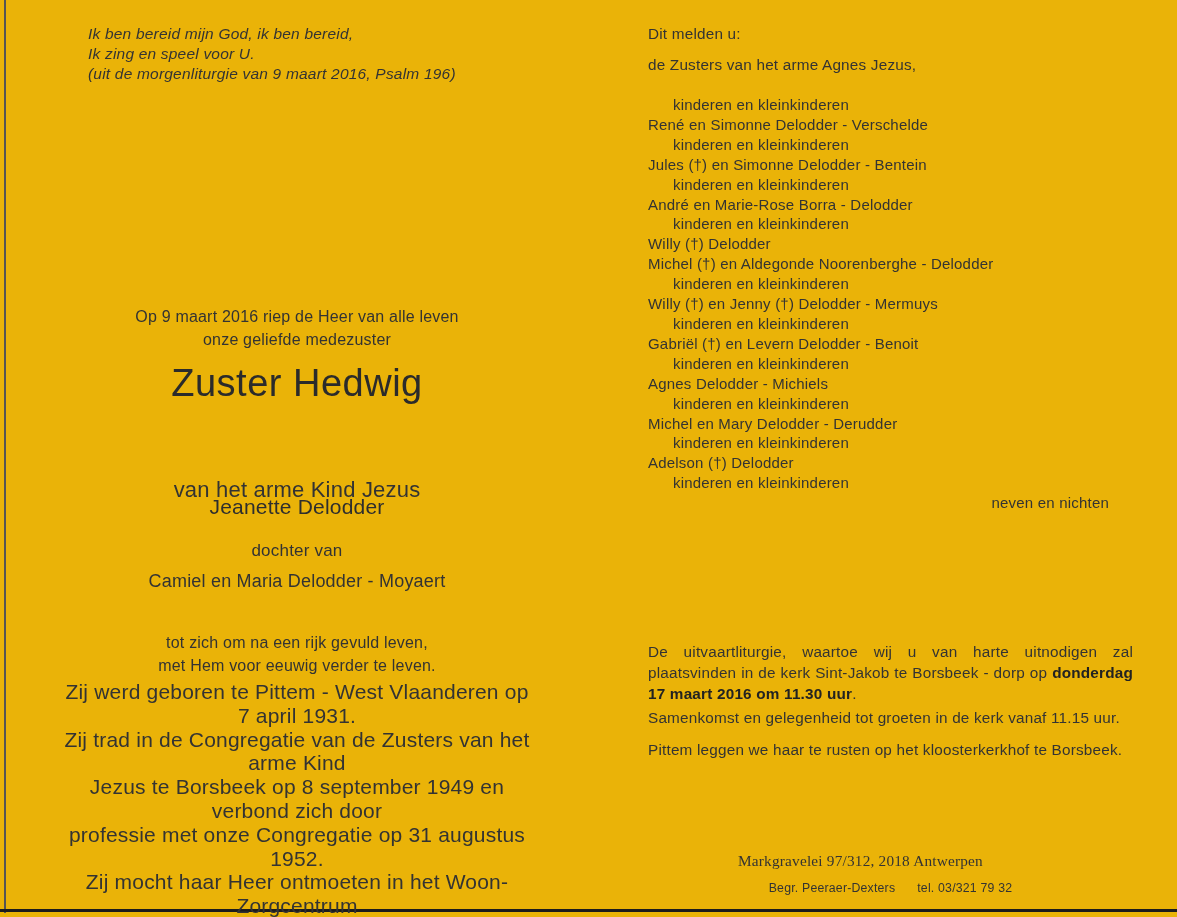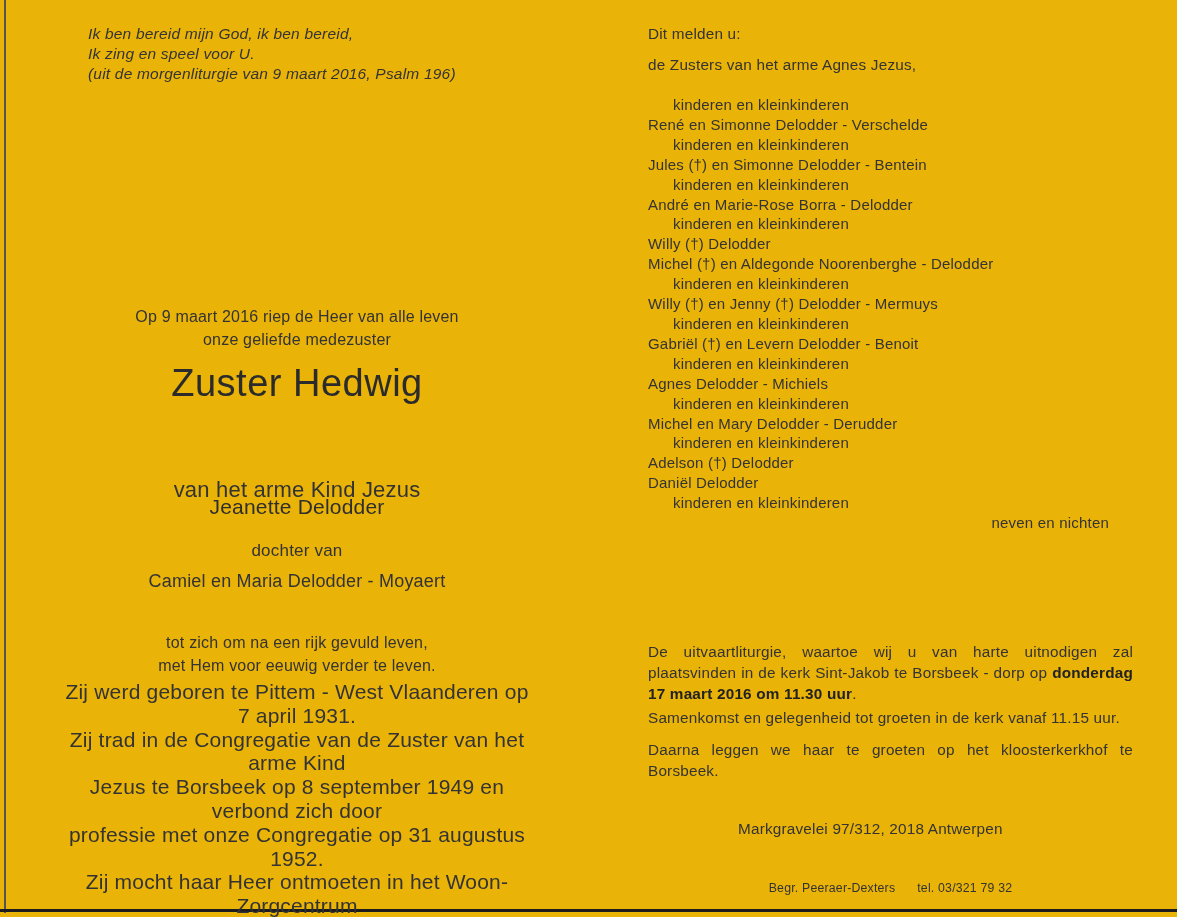--- a/index.html
+++ b/index.html
@@ -40,21 +40,21 @@
   .announce-1 { top: 25px; }
   .announce-2 { top: 56px; }
   .family-list { top: 95px; width: 474px; font-size: 15px; line-height: 19.9px; }
   .fam-children { padding-left: 25px; }
   .relatives { text-align: right; padding-right: 13px; }
   .service { top: 641px; text-align: justify; line-height: 21px; }
   .service strong { font-weight: 700; color: #222; }
   .gathering { top: 709px; }
   .burial { top: 739px; text-align: justify; line-height: 21px; }
   .rouwadres-1 { top: 810px; }
-  .rouwadres-2 { top: 820px; left: 738px; }
+  .rouwadres-2 { top: 852px; left: 738px; font-family: Liberation Serif, serif; }
   .doc-footer { top: 881px; text-align: center; font-size: 12.3px; }
   .doc-footer .gap { display: inline-block; width: 22px; }
 </style>
 </head>
 <body>
 
 <div class="page">
   <div class="edge-left"></div>
   <div class="edge-bottom"></div>
 
@@ -75,21 +75,21 @@
   <div class="abs left-center daughter-of">dochter van</div>
   <div class="abs left-center parents">Camiel en Maria Delodder - Moyaert</div>
 
   <div class="abs left-center passing">
     <div>tot zich om na een rijk gevuld leven,</div>
     <div>met Hem voor eeuwig verder te leven.</div>
   </div>
 
   <div class="abs left-center bio">
     <div>Zij werd geboren te Pittem - West Vlaanderen op 7 april 1931.</div>
-    <div>Zij trad in de Congregatie van de Zuster van het arme Kind</div>
+    <div>Zij trad in de Congregatie van de Zusters van het arme Kind</div>
     <div>Jezus te Borsbeek op 8 september 1949 en verbond zich door</div>
     <div>professie met onze Congregatie op 31 augustus 1952.</div>
     <div>Zij mocht haar Heer ontmoeten in het Woon-Zorgcentrum</div>
     <div>Sint-Camillus, Lokkaardstraat 10 te Antwerpen.</div>
   </div>
 
   <div class="abs rc announce-1">Dit melden u:</div>
   <div class="abs rc announce-2">de Zusters van het arme Agnes Jezus,</div>
 
   <div class="abs rc family-list">
@@ -105,30 +105,29 @@
     <div class="fam-children">kinderen en kleinkinderen</div>
     <div class="fam-name">Willy (†) en Jenny (†) Delodder - Mermuys</div>
     <div class="fam-children">kinderen en kleinkinderen</div>
     <div class="fam-name">Gabriël (†) en Levern Delodder - Benoit</div>
     <div class="fam-children">kinderen en kleinkinderen</div>
     <div class="fam-name">Agnes Delodder - Michiels</div>
     <div class="fam-children">kinderen en kleinkinderen</div>
     <div class="fam-name">Michel en Mary Delodder - Derudder</div>
     <div class="fam-children">kinderen en kleinkinderen</div>
     <div class="fam-name">Adelson (†) Delodder</div>
-    <div class="fam-name">Daniël Delodder</div>
     <div class="fam-children">kinderen en kleinkinderen</div>
     <div class="relatives">neven en nichten</div>
   </div>
 
   <div class="abs rc service">
     <span>De uitvaartliturgie, waartoe wij u van harte uitnodigen zal plaatsvinden in de kerk Sint-Jakob te Borsbeek - dorp op </span><strong>donderdag 17 maart 2016 om 11.30 uur</strong><span>.</span>
   </div>
 
   <div class="abs rc gathering">Samenkomst en gelegenheid tot groeten in de kerk vanaf 11.15 uur.</div>
-  <div class="abs rc burial">Daarna leggen we haar te groeten op het kloosterkerkhof te Borsbeek.</div>
+  <div class="abs rc burial">Pittem leggen we haar te rusten op het kloosterkerkhof te Borsbeek.</div>
 
   <div class="abs rouwadres-2" style="font-size:15.3px;">Markgravelei 97/312, 2018 Antwerpen</div>
 
   <div class="abs rc doc-footer">
     <span>Begr. Peeraer-Dexters</span><span class="gap"></span><span>tel. 03/321 79 32</span>
   </div>
 </div>
 
 </body></html>

